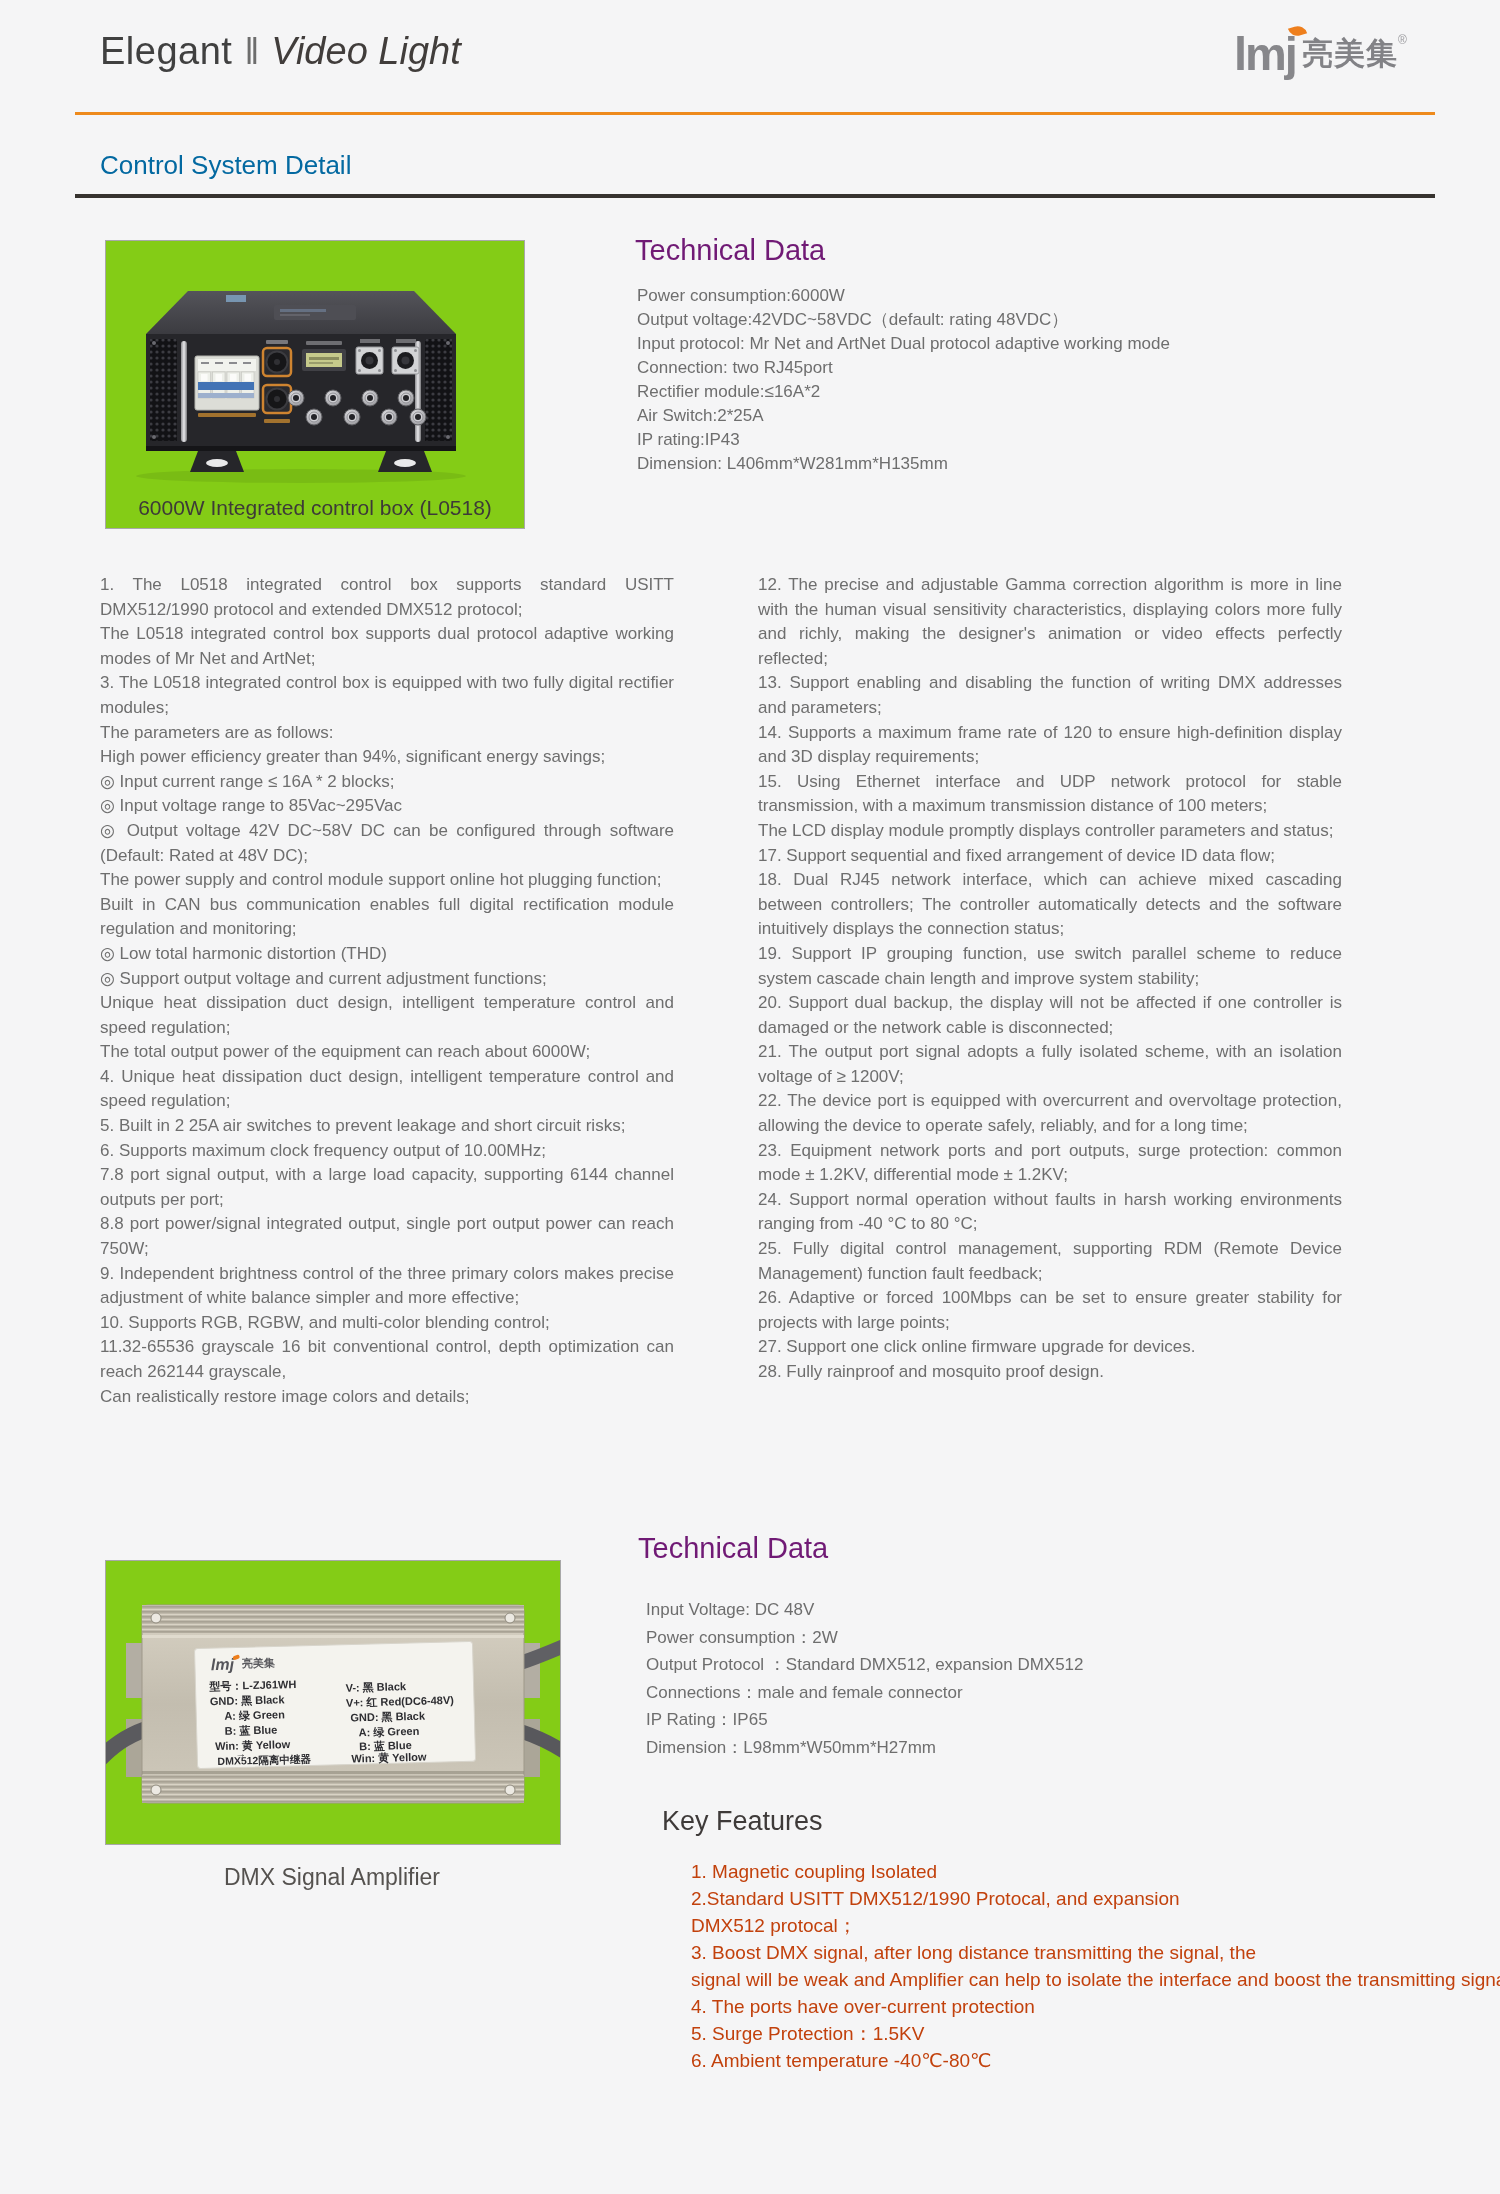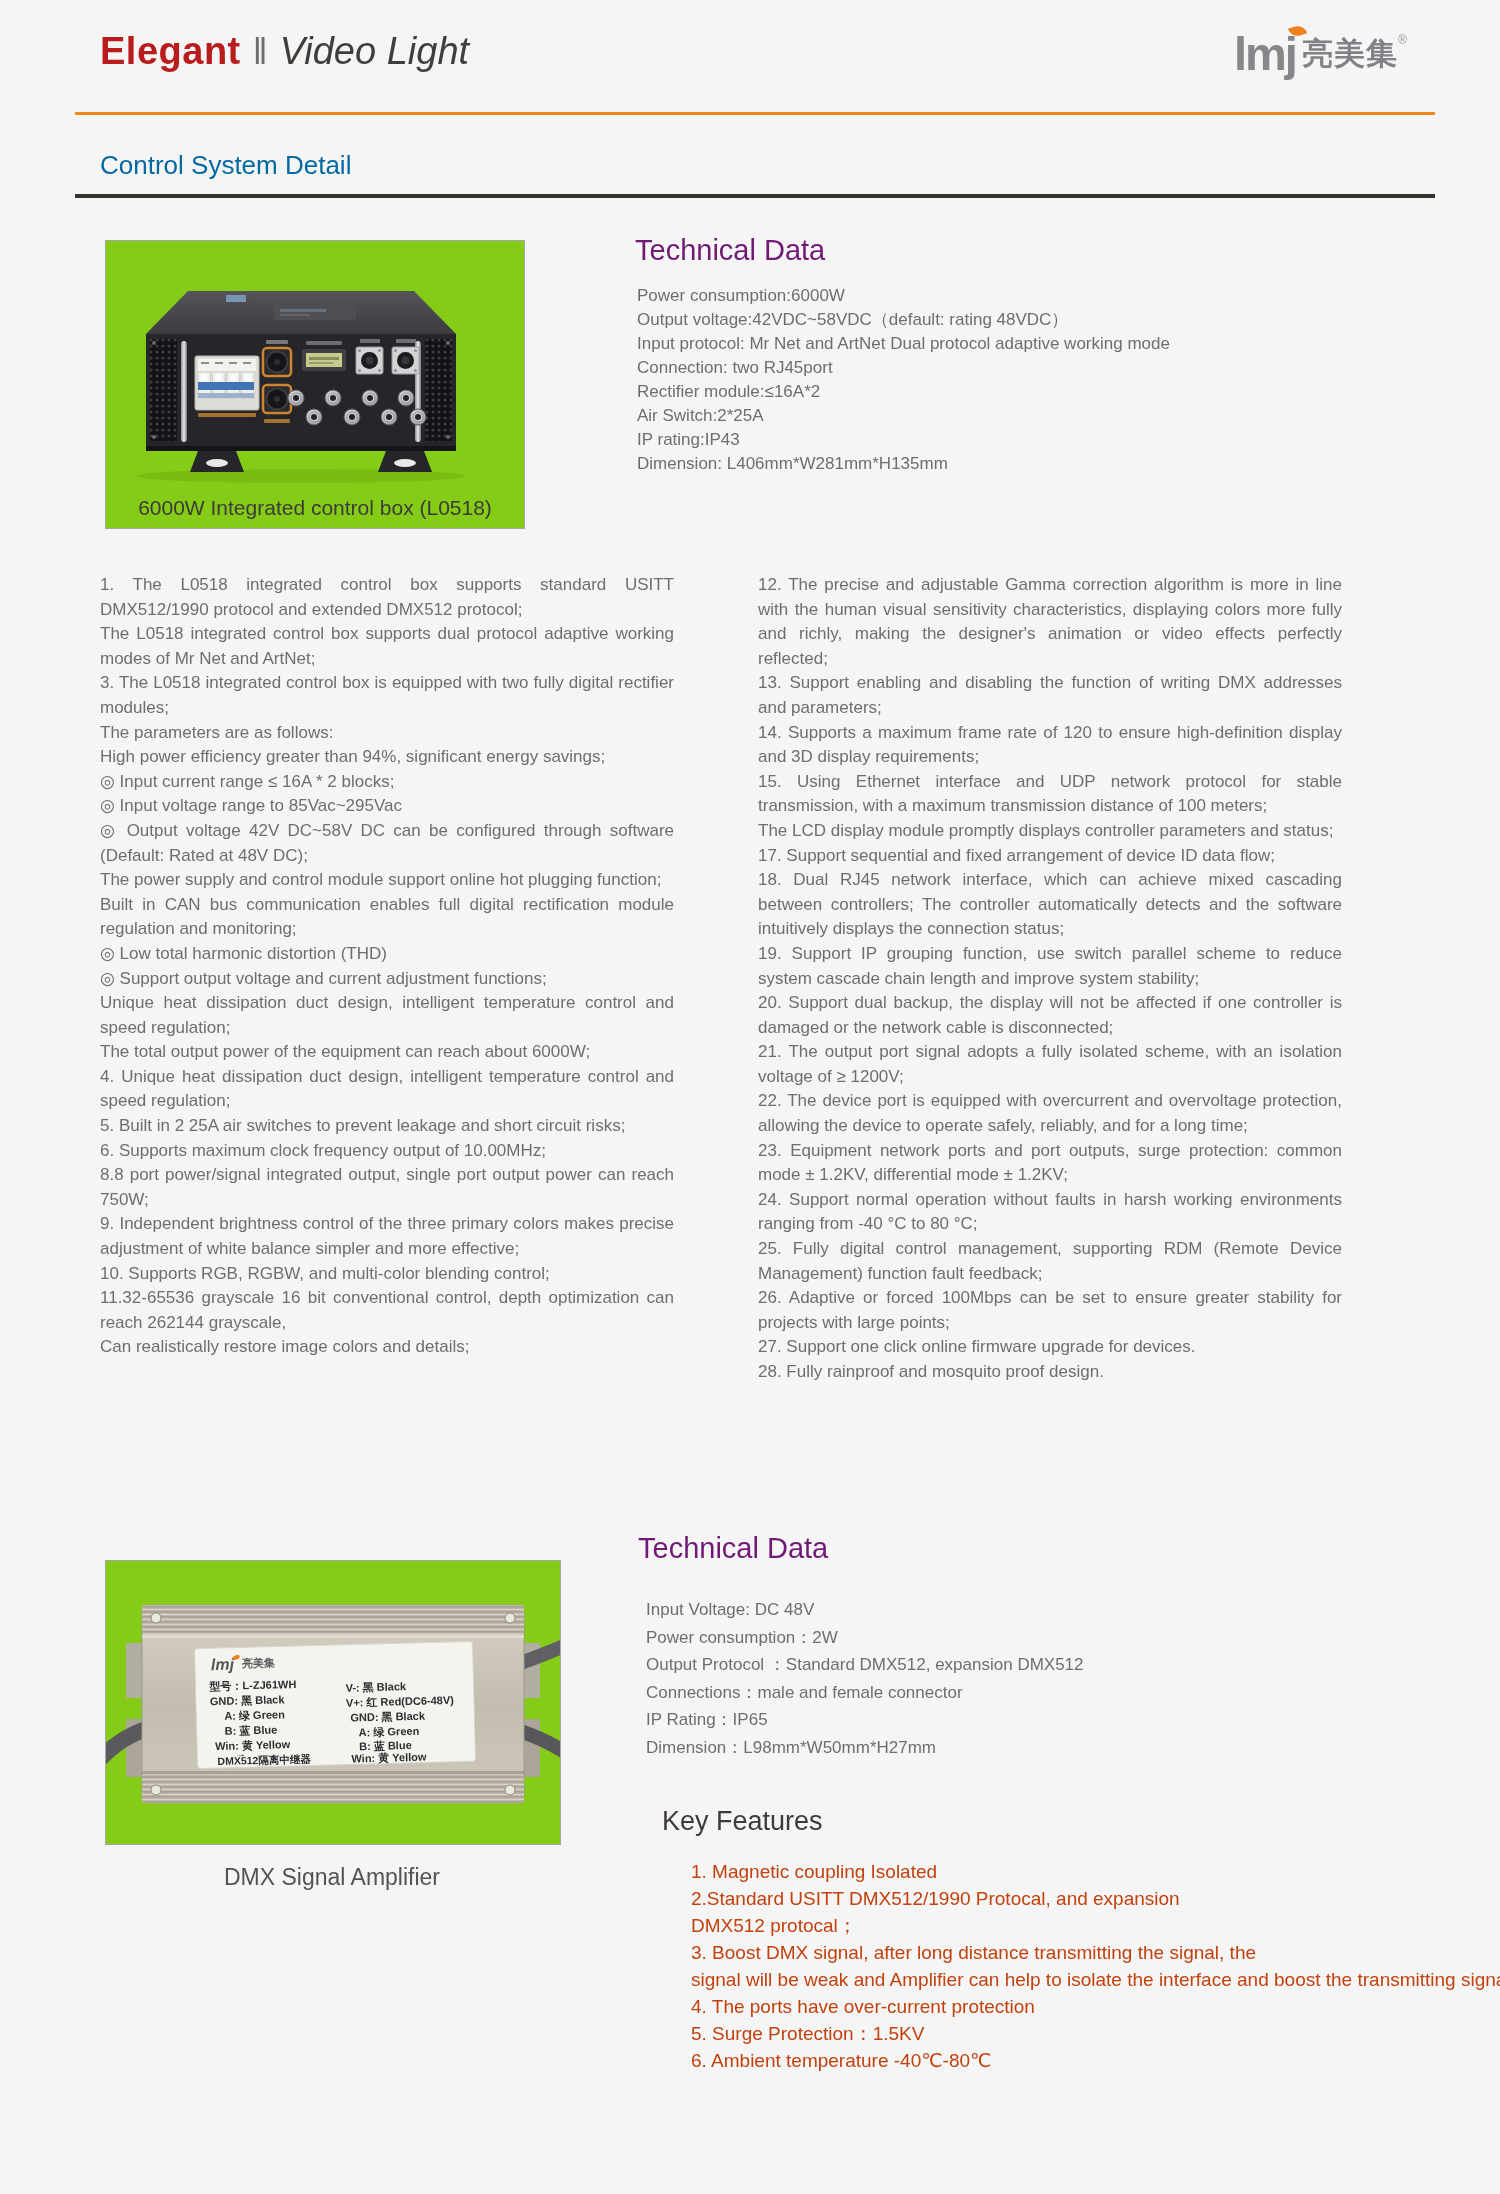--- a/index.html
+++ b/index.html
@@ -1,21 +1,21 @@
 <!DOCTYPE html>
 <html><head>
 <meta charset="utf-8">
 <style>
   html,body{margin:0;padding:0;}
   body{font-family:"Liberation Sans","DejaVu Sans",sans-serif;background:#e9e9ea;}
   .page{position:relative;width:1500px;height:2194px;background:#f5f5f6;margin:0 auto;overflow:hidden;}
 
   
   .brand{position:absolute;left:100px;top:30px;font-size:38px;color:#3b3735;white-space:nowrap;}
-  .brand .b1{font-weight:700;color:#b91c1c;letter-spacing:.5px;}
+  .brand .b1{font-weight:400;color:#404040;letter-spacing:.5px;}
   .brand .sep{font-weight:400;color:#6d6d6d;margin:0 12px;font-size:36px;}
   .brand .b2{font-weight:400;color:#413d3b;font-style:italic;}
   .logo{position:absolute;left:1234px;top:30px;white-space:nowrap;}
   .logo .lmj{font-size:47px;font-weight:700;color:#87878b;letter-spacing:-2px;position:relative;display:inline-block;line-height:1;}
   .logo .leaf{position:absolute;left:55px;top:-4px;width:17px;height:10px;background:#ee7f1d;border-radius:0 10px 0 10px;transform:rotate(-18deg);}
   .logo .cn{font-size:31px;font-weight:700;color:#828286;margin-left:6px;vertical-align:6px;letter-spacing:1px;}
   .logo .reg{font-size:12px;color:#9a9a9e;vertical-align:26px;}
   .hr-orange{position:absolute;left:75px;top:112px;width:1360px;height:3px;background:#ee8a1c;}
   .page-title{position:absolute;left:100px;top:150px;font-size:26px;font-weight:500;color:#0369a1;}
   .hr-dark{position:absolute;left:75px;top:194px;width:1360px;height:4px;background:#37332f;}
@@ -238,20 +238,21 @@
       <p>◎ Output voltage 42V DC~58V DC can be configured through software (Default: Rated at 48V DC);</p>
       <p>The power supply and control module support online hot plugging function;</p>
       <p>Built in CAN bus communication enables full digital rectification module regulation and monitoring;</p>
       <p>◎ Low total harmonic distortion (THD)</p>
       <p>◎ Support output voltage and current adjustment functions;</p>
       <p>Unique heat dissipation duct design, intelligent temperature control and speed regulation;</p>
       <p>The total output power of the equipment can reach about 6000W;</p>
       <p>4. Unique heat dissipation duct design, intelligent temperature control and speed regulation;</p>
       <p>5. Built in 2 25A air switches to prevent leakage and short circuit risks;</p>
       <p>6. Supports maximum clock frequency output of 10.00MHz;</p>
+      <p>7.8 port signal output, with a large load capacity, supporting 6144 channel outputs per port;</p>
       <p>8.8 port power/signal integrated output, single port output power can reach 750W;</p>
       <p>9. Independent brightness control of the three primary colors makes precise adjustment of white balance simpler and more effective;</p>
       <p>10. Supports RGB, RGBW, and multi-color blending control;</p>
       <p>11.32-65536 grayscale 16 bit conventional control, depth optimization can reach 262144 grayscale,</p>
       <p>Can realistically restore image colors and details;</p>
     </div>
   <div class="col col-right">
       <p>12. The precise and adjustable Gamma correction algorithm is more in line with the human visual sensitivity characteristics, displaying colors more fully and richly, making the designer's animation or video effects perfectly reflected;</p>
       <p>13. Support enabling and disabling the function of writing DMX addresses and parameters;</p>
       <p>14. Supports a maximum frame rate of 120 to ensure high-definition display and 3D display requirements;</p>

